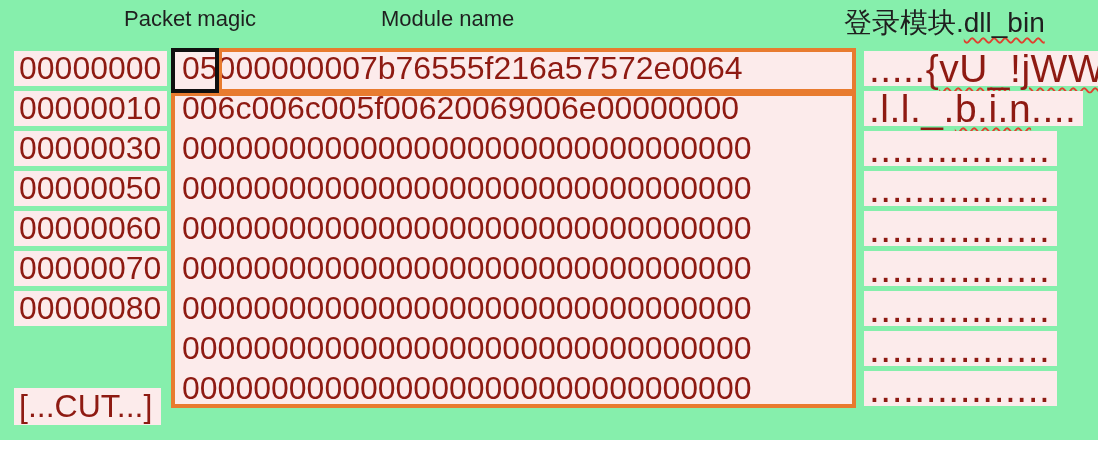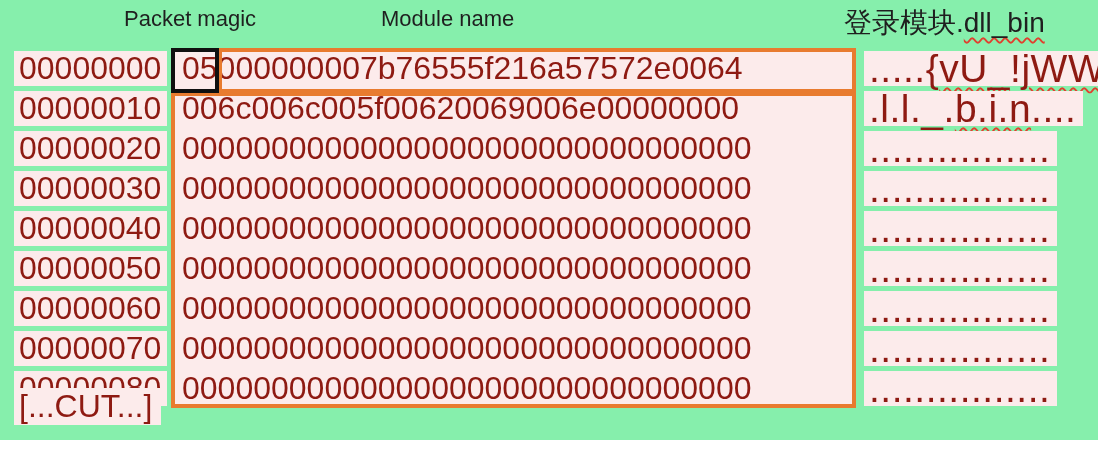--- a/index.html
+++ b/index.html
@@ -84,27 +84,21 @@
   <div class="hexbg"></div>
 
   <div class="col" id="offset-col">
       <div class="col-row">
         <span class="cell">00000000</span>
       </div>
       <div class="col-row">
         <span class="cell">00000010</span>
       </div>
       <div class="col-row">
-        <span class="cell">00000020</span>
-      </div>
-      <div class="col-row">
         <span class="cell">00000030</span>
-      </div>
-      <div class="col-row">
-        <span class="cell">00000040</span>
       </div>
       <div class="col-row">
         <span class="cell">00000050</span>
       </div>
       <div class="col-row">
         <span class="cell">00000060</span>
       </div>
       <div class="col-row">
         <span class="cell">00000070</span>
       </div>

